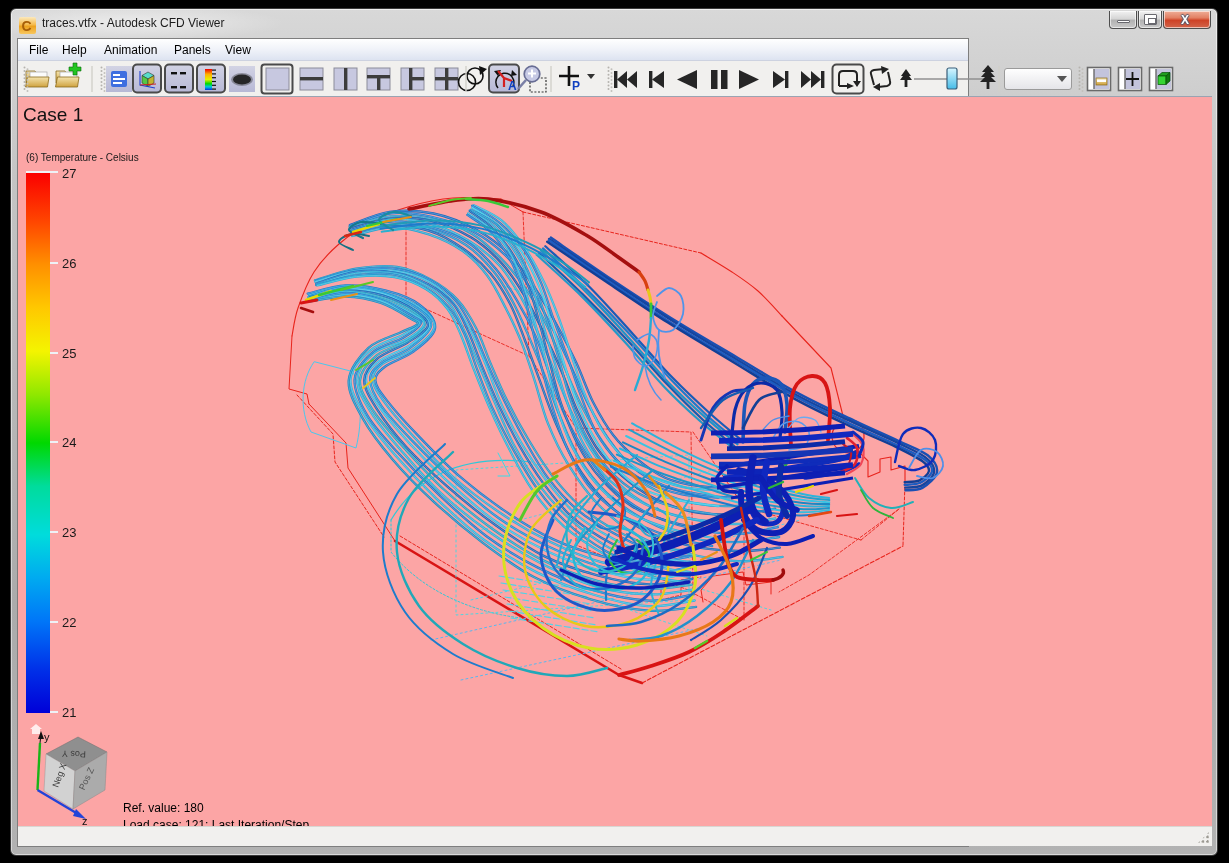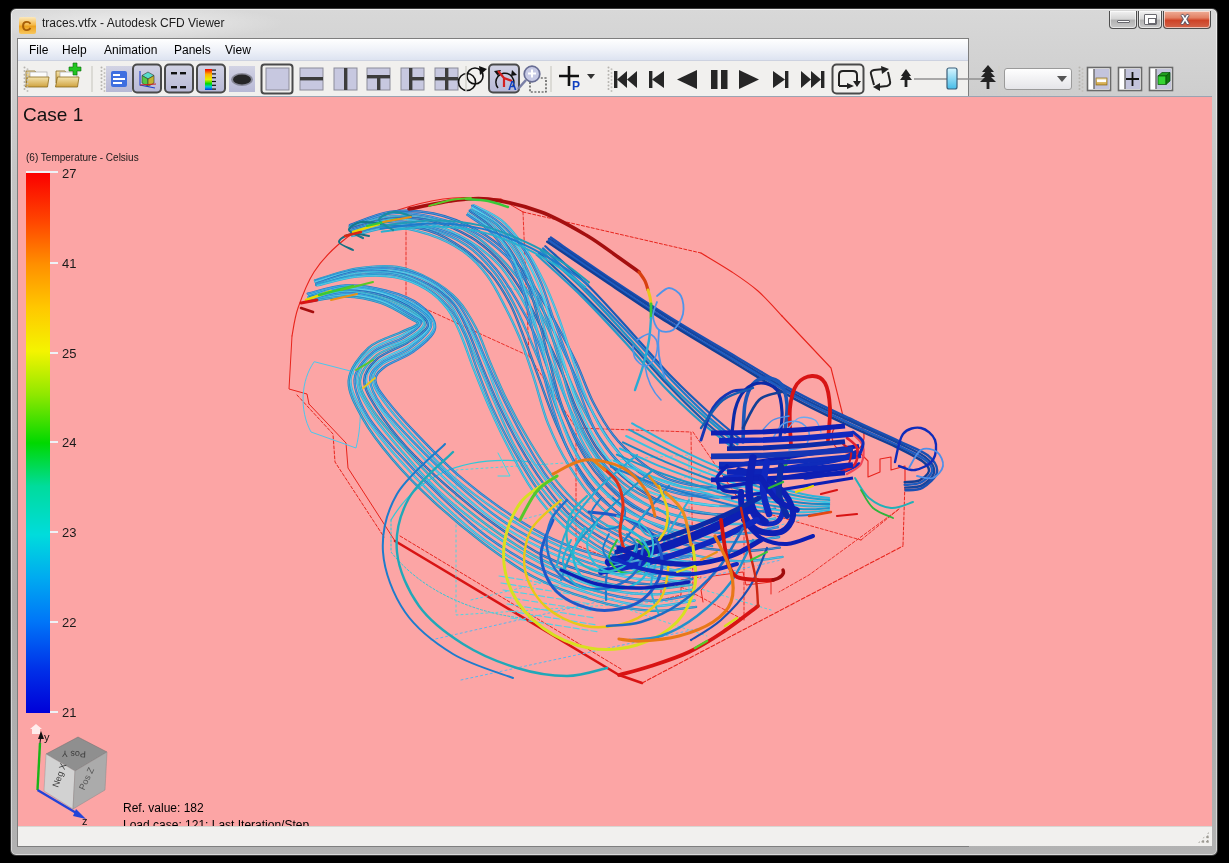--- a/index.html
+++ b/index.html
@@ -523,21 +523,21 @@
       <div id="legtitle">(6) Temperature - Celsius</div>
       <div id="legbar"></div>
       <div class="tick" style="left:8px;top:74px;width:32px"></div>
       <div class="tick" style="left:32px;top:165px"></div>
       <div class="tick" style="left:32px;top:255px"></div>
       <div class="tick" style="left:32px;top:344px"></div>
       <div class="tick" style="left:32px;top:434px"></div>
       <div class="tick" style="left:32px;top:524px"></div>
       <div class="tick" style="left:32px;top:614px"></div>
       <div class="lnum" style="left:44px;top:69px">27</div>
-      <div class="lnum" style="left:44px;top:159px">41</div>
+      <div class="lnum" style="left:44px;top:159px">26</div>
       <div class="lnum" style="left:44px;top:249px">25</div>
       <div class="lnum" style="left:44px;top:338px">24</div>
       <div class="lnum" style="left:44px;top:428px">23</div>
       <div class="lnum" style="left:44px;top:518px">22</div>
       <div class="lnum" style="left:44px;top:608px">21</div>
       <svg width="120" height="732" viewBox="0 0 120 732" style="position:absolute;left:0;top:0">
           <path d="M12,632 L18,627 L24,632 L22,632 L22,637 L14,637 L14,632 Z" fill="#ffffff" opacity="0.8"></path>
           <path d="M28,657 L60,640 L89,655 L57,674 Z" fill="#8f8f8f" stroke="#6e6e6e" stroke-width="0.5"></path>
           <path d="M28,657 L57,674 L55,712 L26,694 Z" fill="#d2d2d2" stroke="#9a9a9a" stroke-width="0.5"></path>
           <path d="M57,674 L89,655 L87,693 L55,712 Z" fill="#ababab" stroke="#8a8a8a" stroke-width="0.5"></path>
@@ -546,19 +546,19 @@
           <text x="64" y="690" font-size="9" fill="#555" transform="rotate(-65 68 690)" font-family="Liberation Sans,sans-serif">Pos Z</text>
           <line x1="19.5" y1="693" x2="22" y2="646" stroke="#18b418" stroke-width="2.4"></line>
           <line x1="22" y1="646" x2="23" y2="637" stroke="#111" stroke-width="1"></line>
           <path d="M20,642 L23,634 L26,642 Z" fill="#111"></path>
           <text x="26" y="644" font-size="11" fill="#111" font-family="Liberation Sans,sans-serif">y</text>
           <line x1="19.5" y1="693" x2="60" y2="717" stroke="#2244d8" stroke-width="2.4"></line>
           <path d="M58,712 L68,722 L55,719 Z" fill="#2244d8"></path>
           <text x="64" y="728" font-size="11" fill="#111" font-family="Liberation Sans,sans-serif">z</text>
         </svg>
       <div id="ltext1">Load case: 121; Last Iteration/Step</div>
-      <div id="ltext2">Ref. value: 182</div>
+      <div id="ltext2">Ref. value: 180</div>
     </div>
     <div id="statusbar">
         <div id="gripdots"></div>
       </div>
   </div>
 </div>
 
 </body></html>

